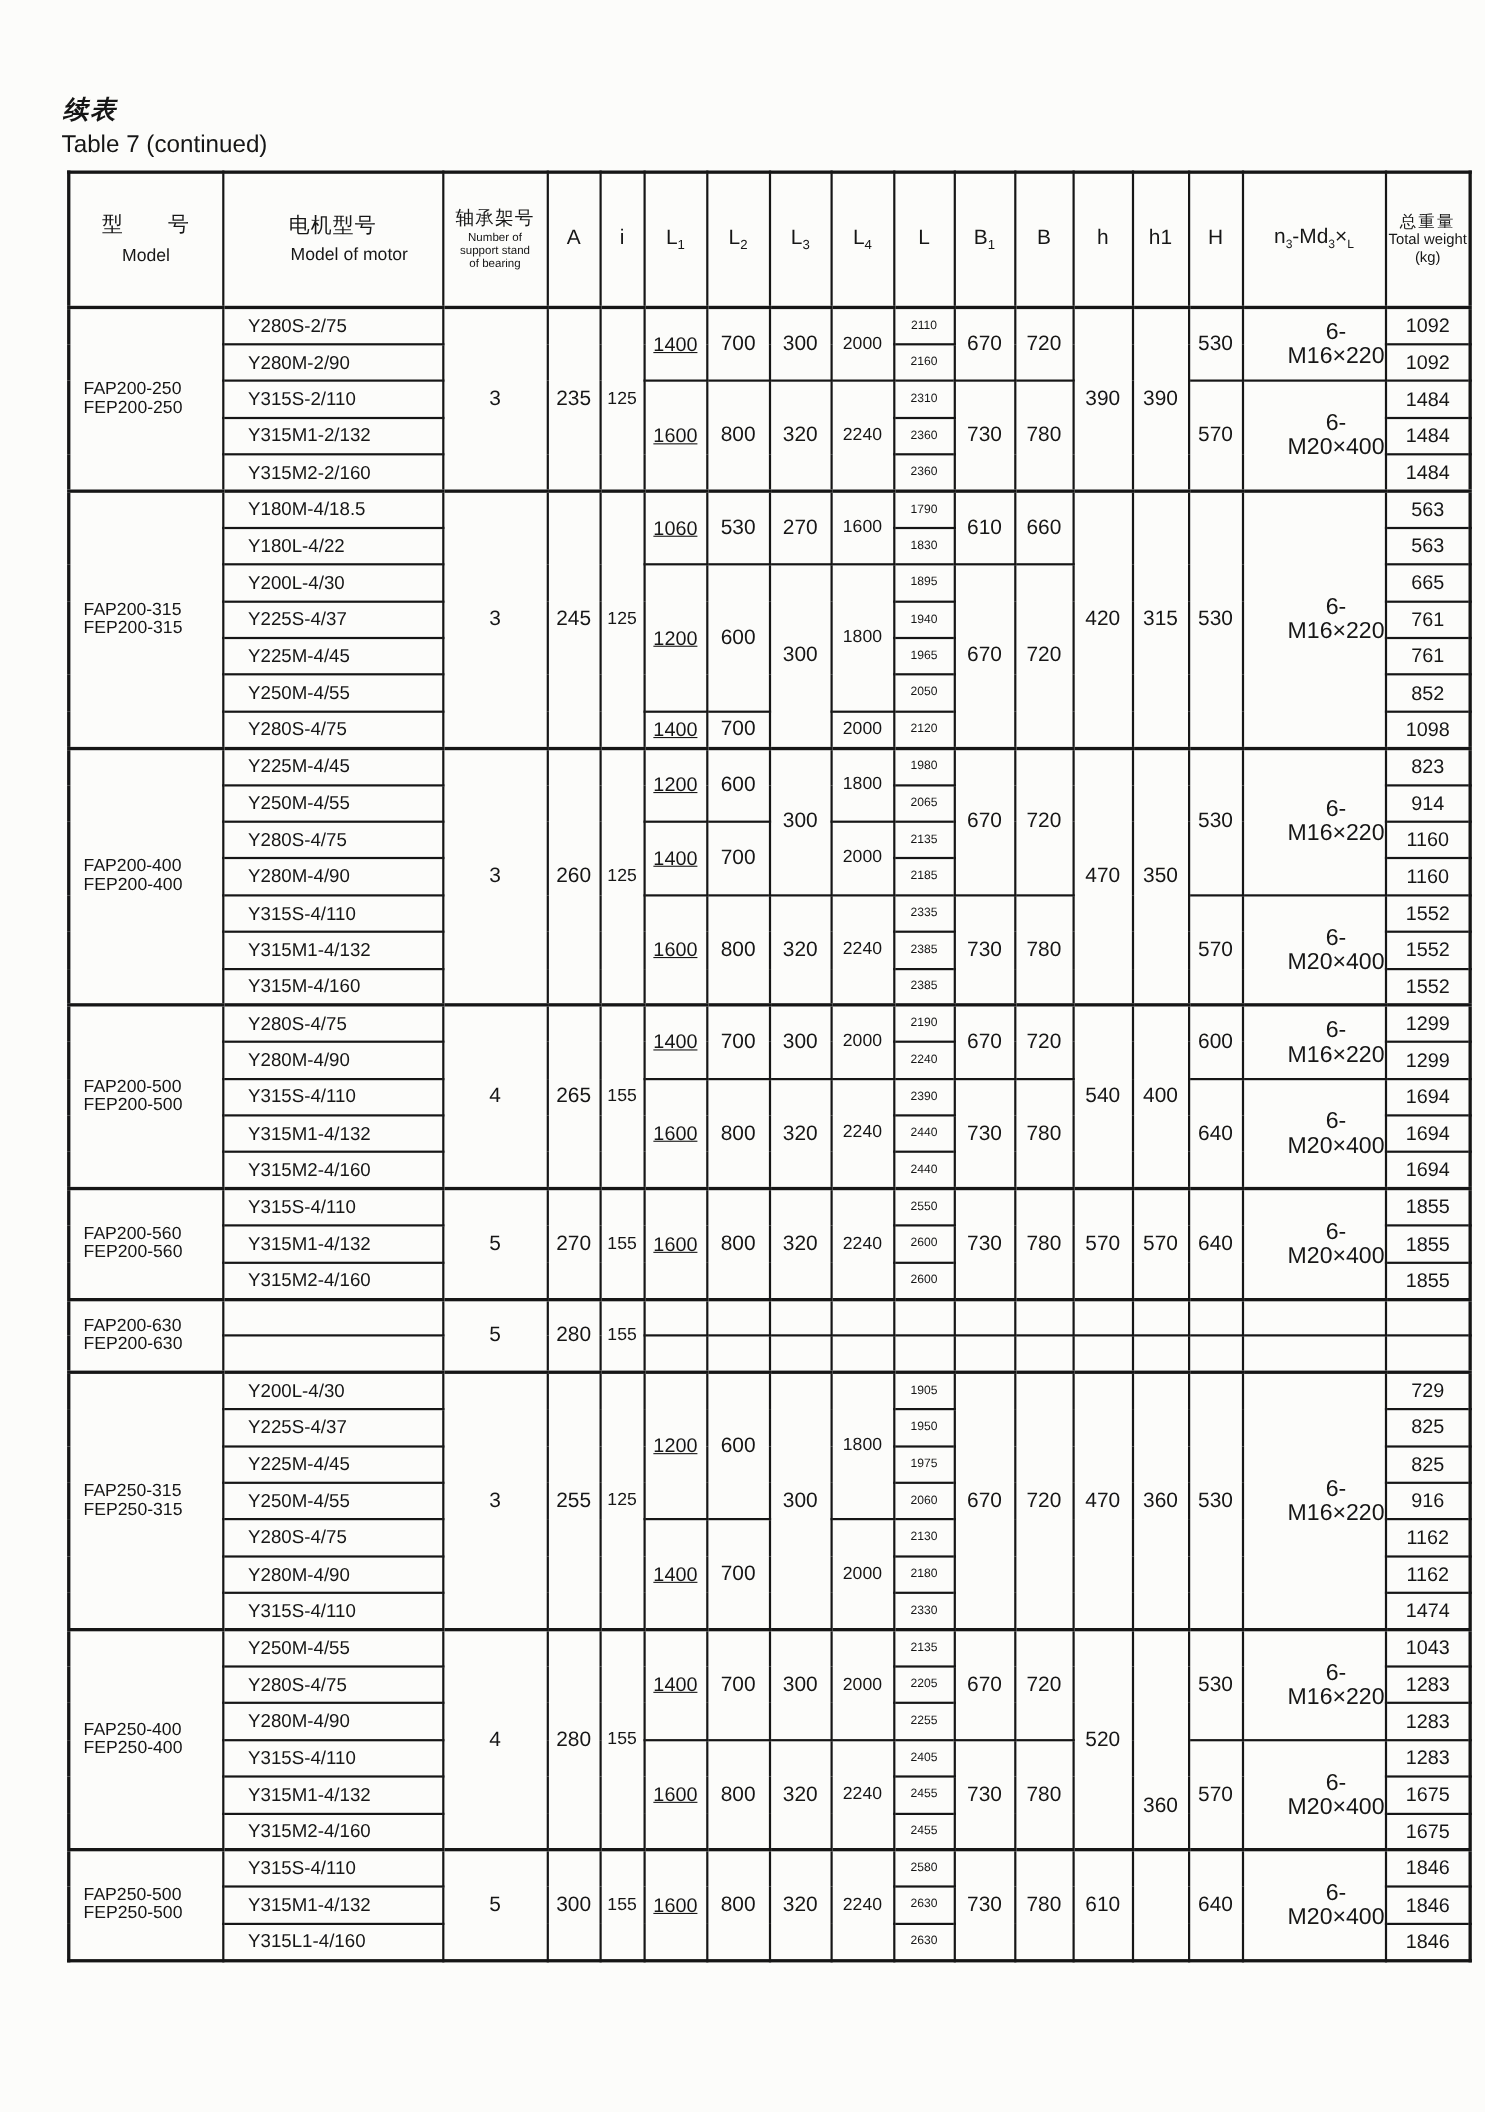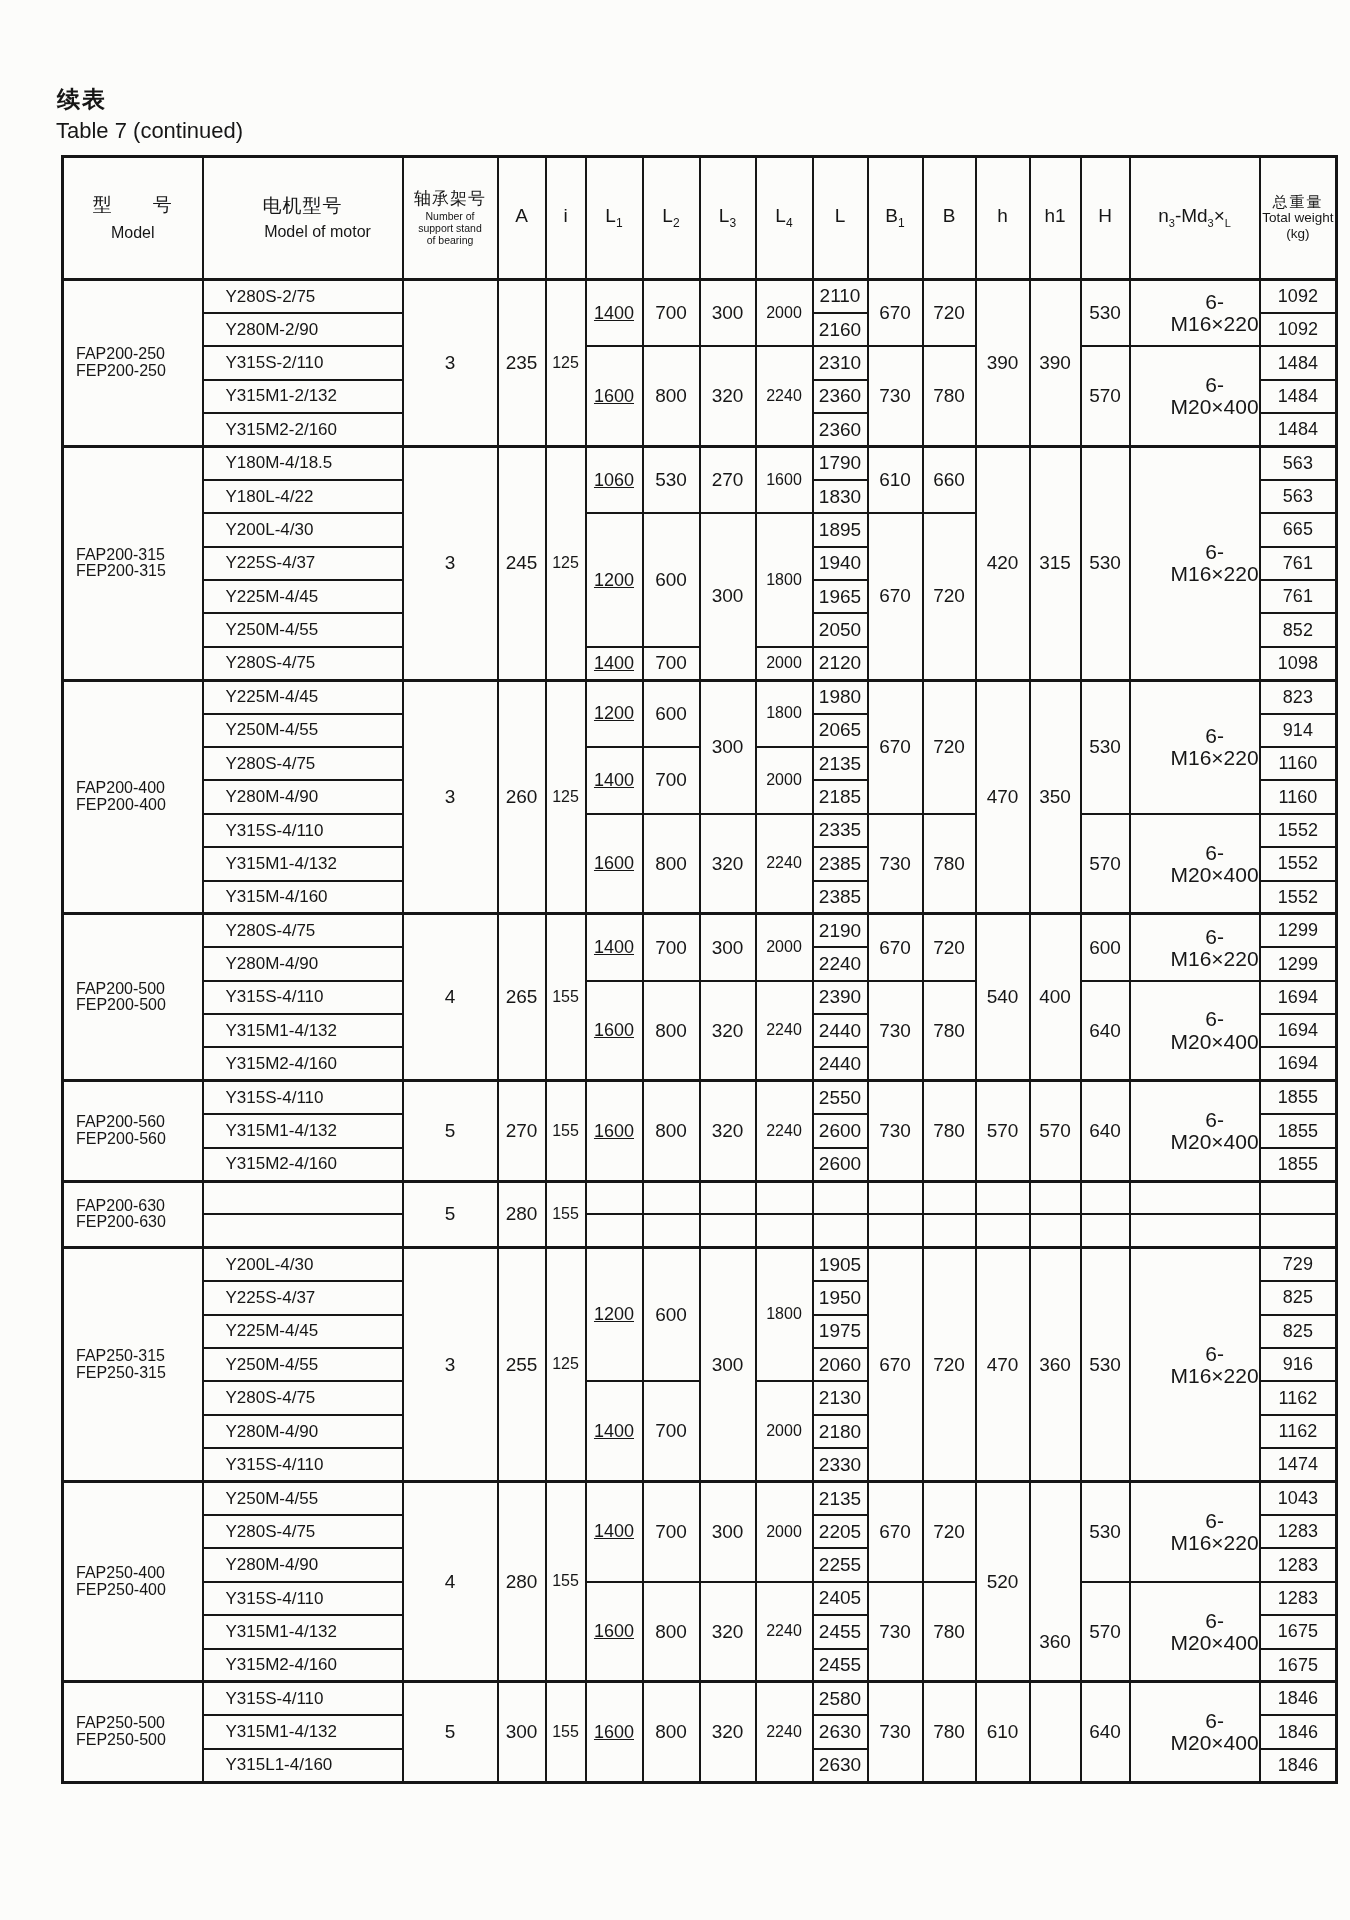--- a/index.html
+++ b/index.html
@@ -1,18 +1,18 @@
 <!DOCTYPE html>
 <html><head>
 <meta charset="utf-8">
 <style>
   html,body{margin:0;padding:0;background:#e8e8e6;}
   .page{position:relative;width:1350px;height:1920px;background:#fcfcfa;margin:0 auto;
         font-family:"Liberation Sans","DejaVu Sans",sans-serif;color:#161616;}
-  .title-zh{position:absolute;left:57px;top:84px;font-size:23px;font-weight:600;letter-spacing:2px;}
+  .title-zh{position:absolute;left:57px;top:84px;font-size:23px;font-weight:600;letter-spacing:2px;font-style:italic;}
   .title-en{position:absolute;left:56px;top:118px;font-size:22px;}
   table.t7{position:absolute;left:61px;top:155px;border-collapse:collapse;table-layout:fixed;
            border:3px solid #161616;}
   .t7 th,.t7 td{border:2px solid #161616;padding:0;text-align:center;vertical-align:middle;
                 overflow:hidden;font-size:19px;line-height:1.05;}
   .t7 thead th{height:120px;border-bottom:3px solid #161616;font-weight:normal;}
   .t7 tbody tr{height:33.4px;}
   tr.gs td{border-top:3px solid #161616;}
   
   .hzh{font-size:19px;letter-spacing:1px;display:block;}
@@ -27,21 +27,21 @@
   .hwzh{font-size:15px;display:block;letter-spacing:2px;}
   .hwen{font-size:13.5px;display:block;line-height:16px;text-align:center;}
   
   td.model{padding:0;}
   .model-box{display:flex;flex-direction:column;justify-content:space-evenly;align-items:flex-start;
              height:100%;padding-left:12px;font-size:16px;}
   td.motor{text-align:left;padding-left:22px;font-size:17px;}
   td.ci{font-size:16px;}
   td.cL1{font-size:18px;text-decoration:underline;}
   td.cL4{font-size:16px;}
-  td.cL{font-size:19px;}
+  td.cL{font-size:11px;}
   td.cn3{font-size:21px;padding-left:40px;}
   td.cw{font-size:18px;}
   td.vbot{vertical-align:bottom;padding-bottom:28px;}
 </style>
 </head>
 <body>
 
 <div class="page">
   <div class="title-zh">续表</div>
   <div class="title-en">Table 7 (continued)</div>

